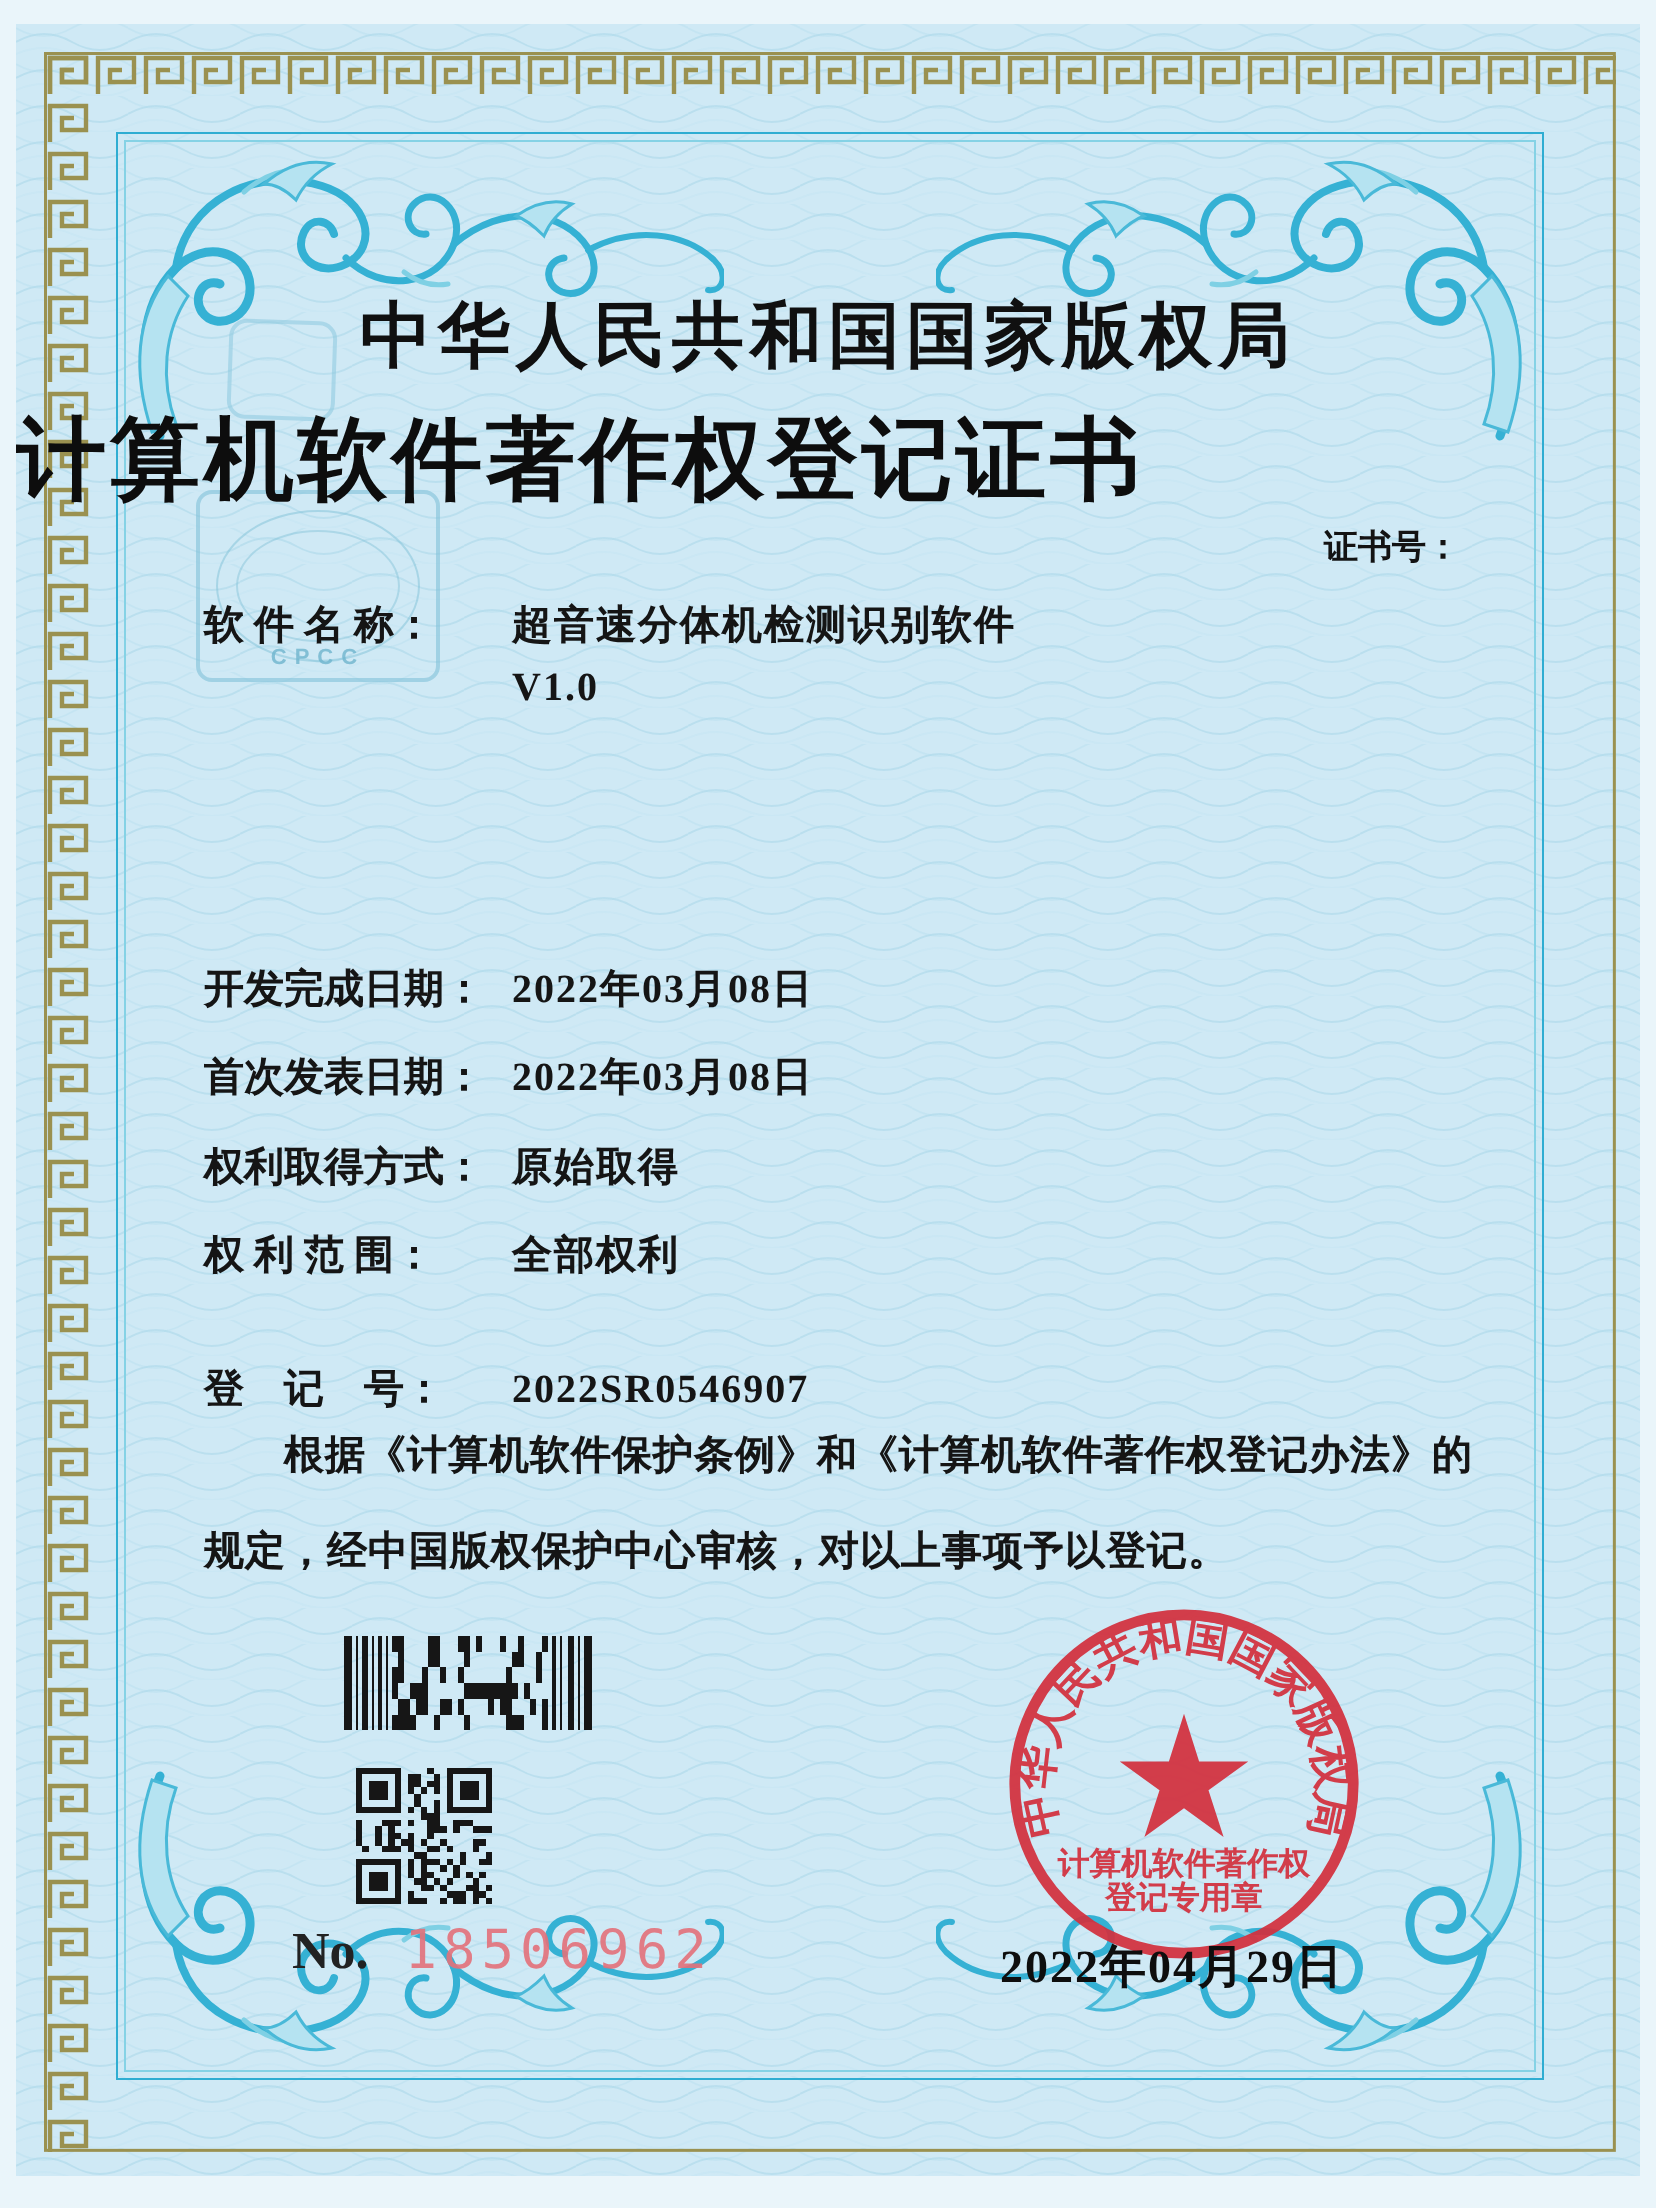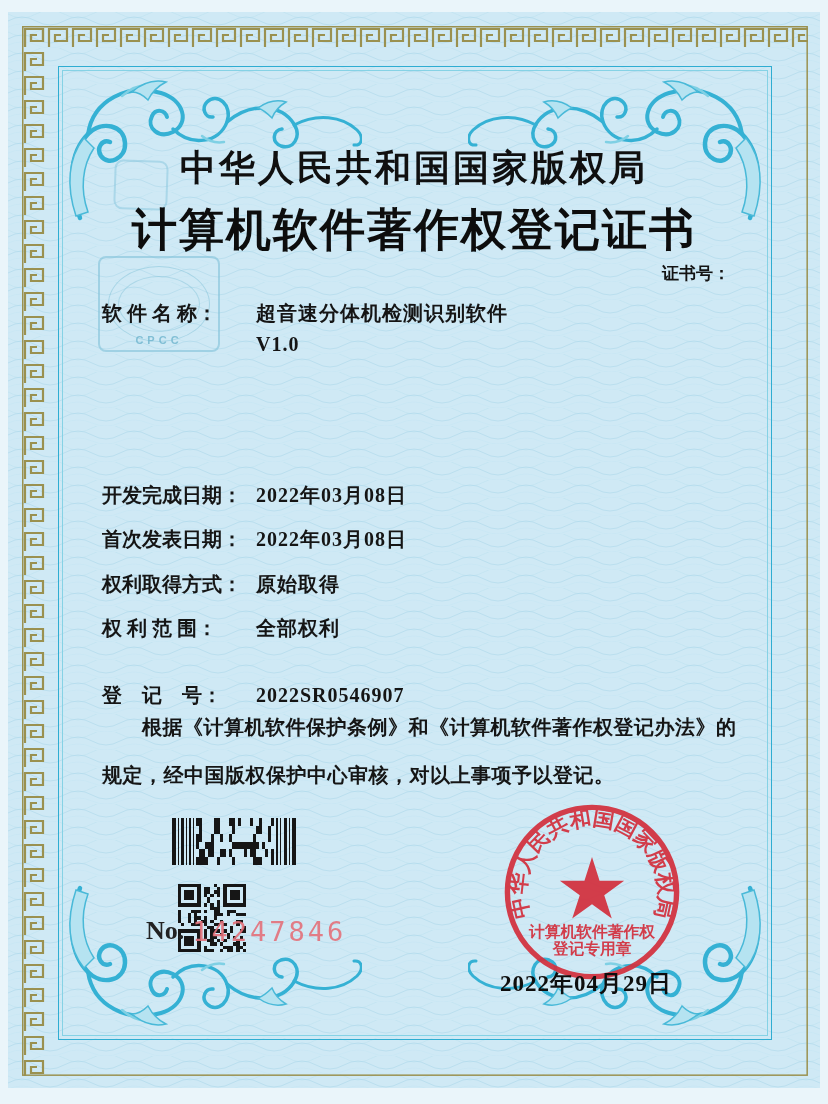--- a/index.html
+++ b/index.html
@@ -23,58 +23,58 @@
   .orn.tl{left:54px;top:58px;}
   .orn.tr{right:52px;top:58px;transform:scaleX(-1);}
   .orn.bl{left:54px;bottom:52px;transform:scaleY(-1);}
   .orn.br{right:52px;bottom:52px;transform:scale(-1,-1);}
   
   .emboss-sq{
     position:absolute;left:106px;top:148px;width:50px;height:46px;
     border:2px solid rgba(140,200,222,.55);border-radius:9px;transform:rotate(2deg);
   }
   .wm{
-    position:absolute;left:90px;top:244px;width:118px;height:92px;
+    position:absolute;left:90px;top:233px;width:118px;height:92px;
     border:2.5px solid rgba(128,193,216,.6);border-radius:8px;
     color:rgba(110,180,205,.8);
   }
   .wm .ring1{position:absolute;inset:8px;border:1.5px solid rgba(128,193,216,.5);border-radius:50%;}
   .wm .ring2{position:absolute;inset:18px;border:1.5px solid rgba(128,193,216,.45);border-radius:50%;}
   .wm .wm-text{
     position:absolute;left:0;right:0;bottom:4px;text-align:center;
     font-family:"Liberation Sans",sans-serif;font-size:11px;letter-spacing:4px;font-weight:bold;
   }
   
   .authority{
     position:absolute;left:0;right:0;top:132px;text-align:center;
     font-size:36px;font-weight:bold;letter-spacing:3px;color:#101010;
   }
   .cert-title{
-    position:absolute;left:0;right:0;top:188px;text-align:center;
+    position:absolute;left:0;right:0;top:188px;
     font-size:45px;font-weight:bold;letter-spacing:2px;color:#0d0d0d;
   }
   .certno{
     position:absolute;top:250px;right:90px;display:flex;gap:0;
     font-size:17px;font-weight:bold;color:#131313;
   }
   
   .row{position:absolute;left:94px;font-size:20px;font-weight:bold;line-height:31px;white-space:nowrap;}
   .row .lab{display:inline-block;width:154px;}
   .row .val{letter-spacing:1px;}
   .row .val2{margin-left:154px;letter-spacing:1px;}
   
   .stmt{position:absolute;left:94px;right:70px;font-size:20px;font-weight:bold;letter-spacing:.5px;}
   .stmt.l1{top:702px;padding-left:40px;}
   .stmt.l2{top:750px;}
   
   .barcode{position:absolute;left:164px;top:806px;width:124px;height:47px;}
   .qrcode{position:absolute;left:170px;top:872px;width:68px;height:68px;}
   .barcode svg,.qrcode svg{width:100%;height:100%;display:block;}
   
-  .serial{position:absolute;left:138px;top:904px;display:flex;align-items:flex-start;gap:8px;}
+  .serial{position:absolute;left:138px;top:948px;display:flex;align-items:center;gap:18px;}
   .serial .pre{font-size:26px;font-weight:bold;color:#222;}
   .serial .num{
     font-family:"DejaVu Sans Mono","Liberation Mono",monospace;
     font-size:27px;color:#e4717a;letter-spacing:3px;opacity:.9;
   }
   
   .seal{position:absolute;left:494px;top:790px;width:180px;height:180px;}
   .seal svg{width:100%;height:100%;display:block;opacity:.93;}
   .issue-date{
     position:absolute;left:492px;top:956px;width:184px;text-align:left;
@@ -408,21 +408,21 @@
         <rect x="13" y="20" width="1" height="1"></rect>
         <rect x="15" y="20" width="1" height="1"></rect>
         <rect x="16" y="20" width="1" height="1"></rect>
         <rect x="18" y="20" width="1" height="1"></rect>
         <rect x="20" y="20" width="1" height="1"></rect>
       </svg>
   </div>
 
   <div class="serial">
     <span class="pre">No.</span>
-    <span class="num">14247846</span>
+    <span class="num">18506962</span>
   </div>
 
   <div class="seal">
     <svg viewBox="0 0 200 200" aria-hidden="false">
       <defs>
         <path id="sealArc" d="M35.9,137 A74,74 0 1 1 164.1,137" fill="none"></path>
       </defs>
       <circle cx="100" cy="100" r="94" fill="none" stroke="#d3303e" stroke-width="6"></circle>
       <text font-size="24" font-weight="bold" fill="#d3303e" font-family="Liberation Serif, DejaVu Serif, serif">
         <textPath href="#sealArc" startOffset="50%" text-anchor="middle">中华人民共和国国家版权局</textPath>

